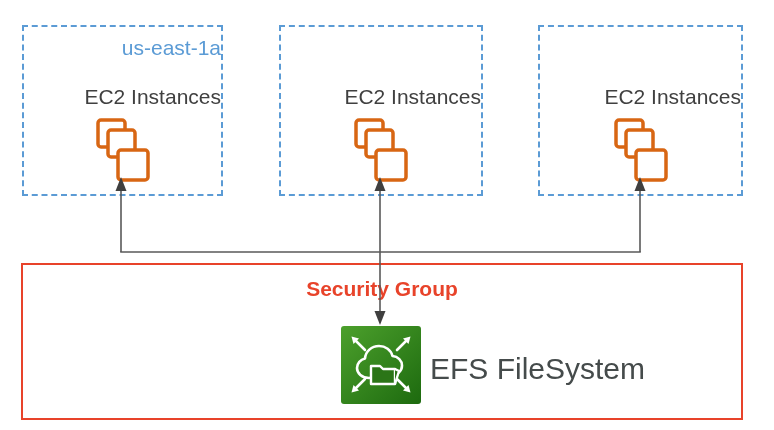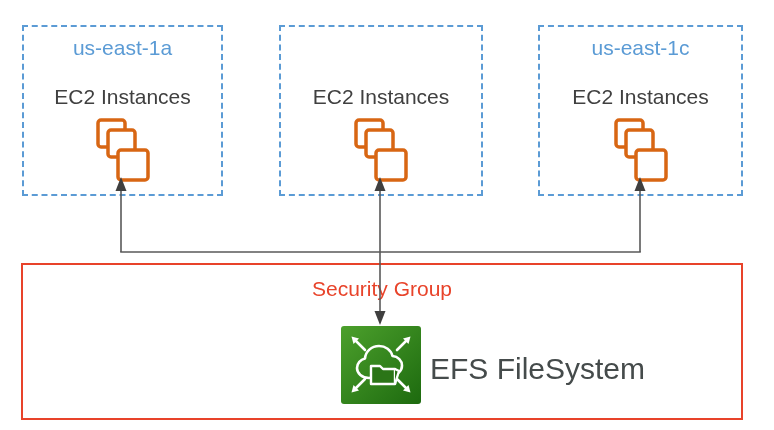--- a/index.html
+++ b/index.html
@@ -8,41 +8,41 @@
     font-family:"Liberation Sans", sans-serif;
   }
   .az{
     position:absolute;top:25px;height:171px;box-sizing:border-box;
     border:2px dashed #5B9BD5;background:#fff;
   }
   #az1{left:22px;width:201px}
   #az2{left:279px;width:204px}
   #az3{left:538px;width:205px}
   .az-label{
-    position:absolute;top:9px;left:0;right:0;text-align:center;
+    position:absolute;top:9px;left:0;right:0;text-align:right;
     font-size:21px;color:#5B9BD5;
   }
   .ec2-label{
-    position:absolute;top:58px;left:0;right:0;text-align:center;
+    position:absolute;top:58px;left:0;right:0;text-align:right;
     font-size:21px;color:#404040;
   }
   .ec2-icon{
     position:absolute;top:90px;left:50%;transform:translateX(-50%);
   }
   .connectors{
     position:absolute;left:0;top:0;width:774px;height:430px;
     pointer-events:none;z-index:5;
   }
   .sg-box{
     position:absolute;left:21px;top:263px;width:722px;height:157px;
     box-sizing:border-box;border:2px solid #E8432A;background:#fff;z-index:1;
   }
   .sg-label{
     position:absolute;left:21px;top:277px;width:722px;text-align:center;
-    font-size:21px;color:#E8432A;z-index:2;
+    font-size:21px;color:#E8432A;z-index:2;font-weight:bold;
   }
   .efs-icon{
     position:absolute;left:341px;top:326px;z-index:2;
   }
   .efs-label{
     position:absolute;left:430px;top:352px;font-size:30px;color:#454B4B;z-index:2;
   }
 </style>
 </head>
 <body>
@@ -62,21 +62,20 @@
   <div class="az" id="az2">
     <div class="ec2-label">EC2 Instances</div>
     <svg class="ec2-icon" width="56" height="66" viewBox="0 0 56 66">
       <rect x="3" y="3" width="27" height="27" rx="3" fill="#ffffff" stroke="#D86613" stroke-width="3.5"></rect>
       <rect x="13" y="13" width="27" height="27" rx="3" fill="#ffffff" stroke="#D86613" stroke-width="3.5"></rect>
       <rect x="23" y="33" width="30" height="30" rx="3" fill="#ffffff" stroke="#D86613" stroke-width="3.5"></rect>
     </svg>
   </div>
 
   <div class="az" id="az3">
-    <div class="az-label">us-east-1c</div>
     <div class="ec2-label">EC2 Instances</div>
     <svg class="ec2-icon" width="56" height="66" viewBox="0 0 56 66">
       <rect x="3" y="3" width="27" height="27" rx="3" fill="#ffffff" stroke="#D86613" stroke-width="3.5"></rect>
       <rect x="13" y="13" width="27" height="27" rx="3" fill="#ffffff" stroke="#D86613" stroke-width="3.5"></rect>
       <rect x="23" y="33" width="30" height="30" rx="3" fill="#ffffff" stroke="#D86613" stroke-width="3.5"></rect>
     </svg>
   </div>
 
   <div class="sg-box"></div>
   <div class="sg-label">Security Group</div>

